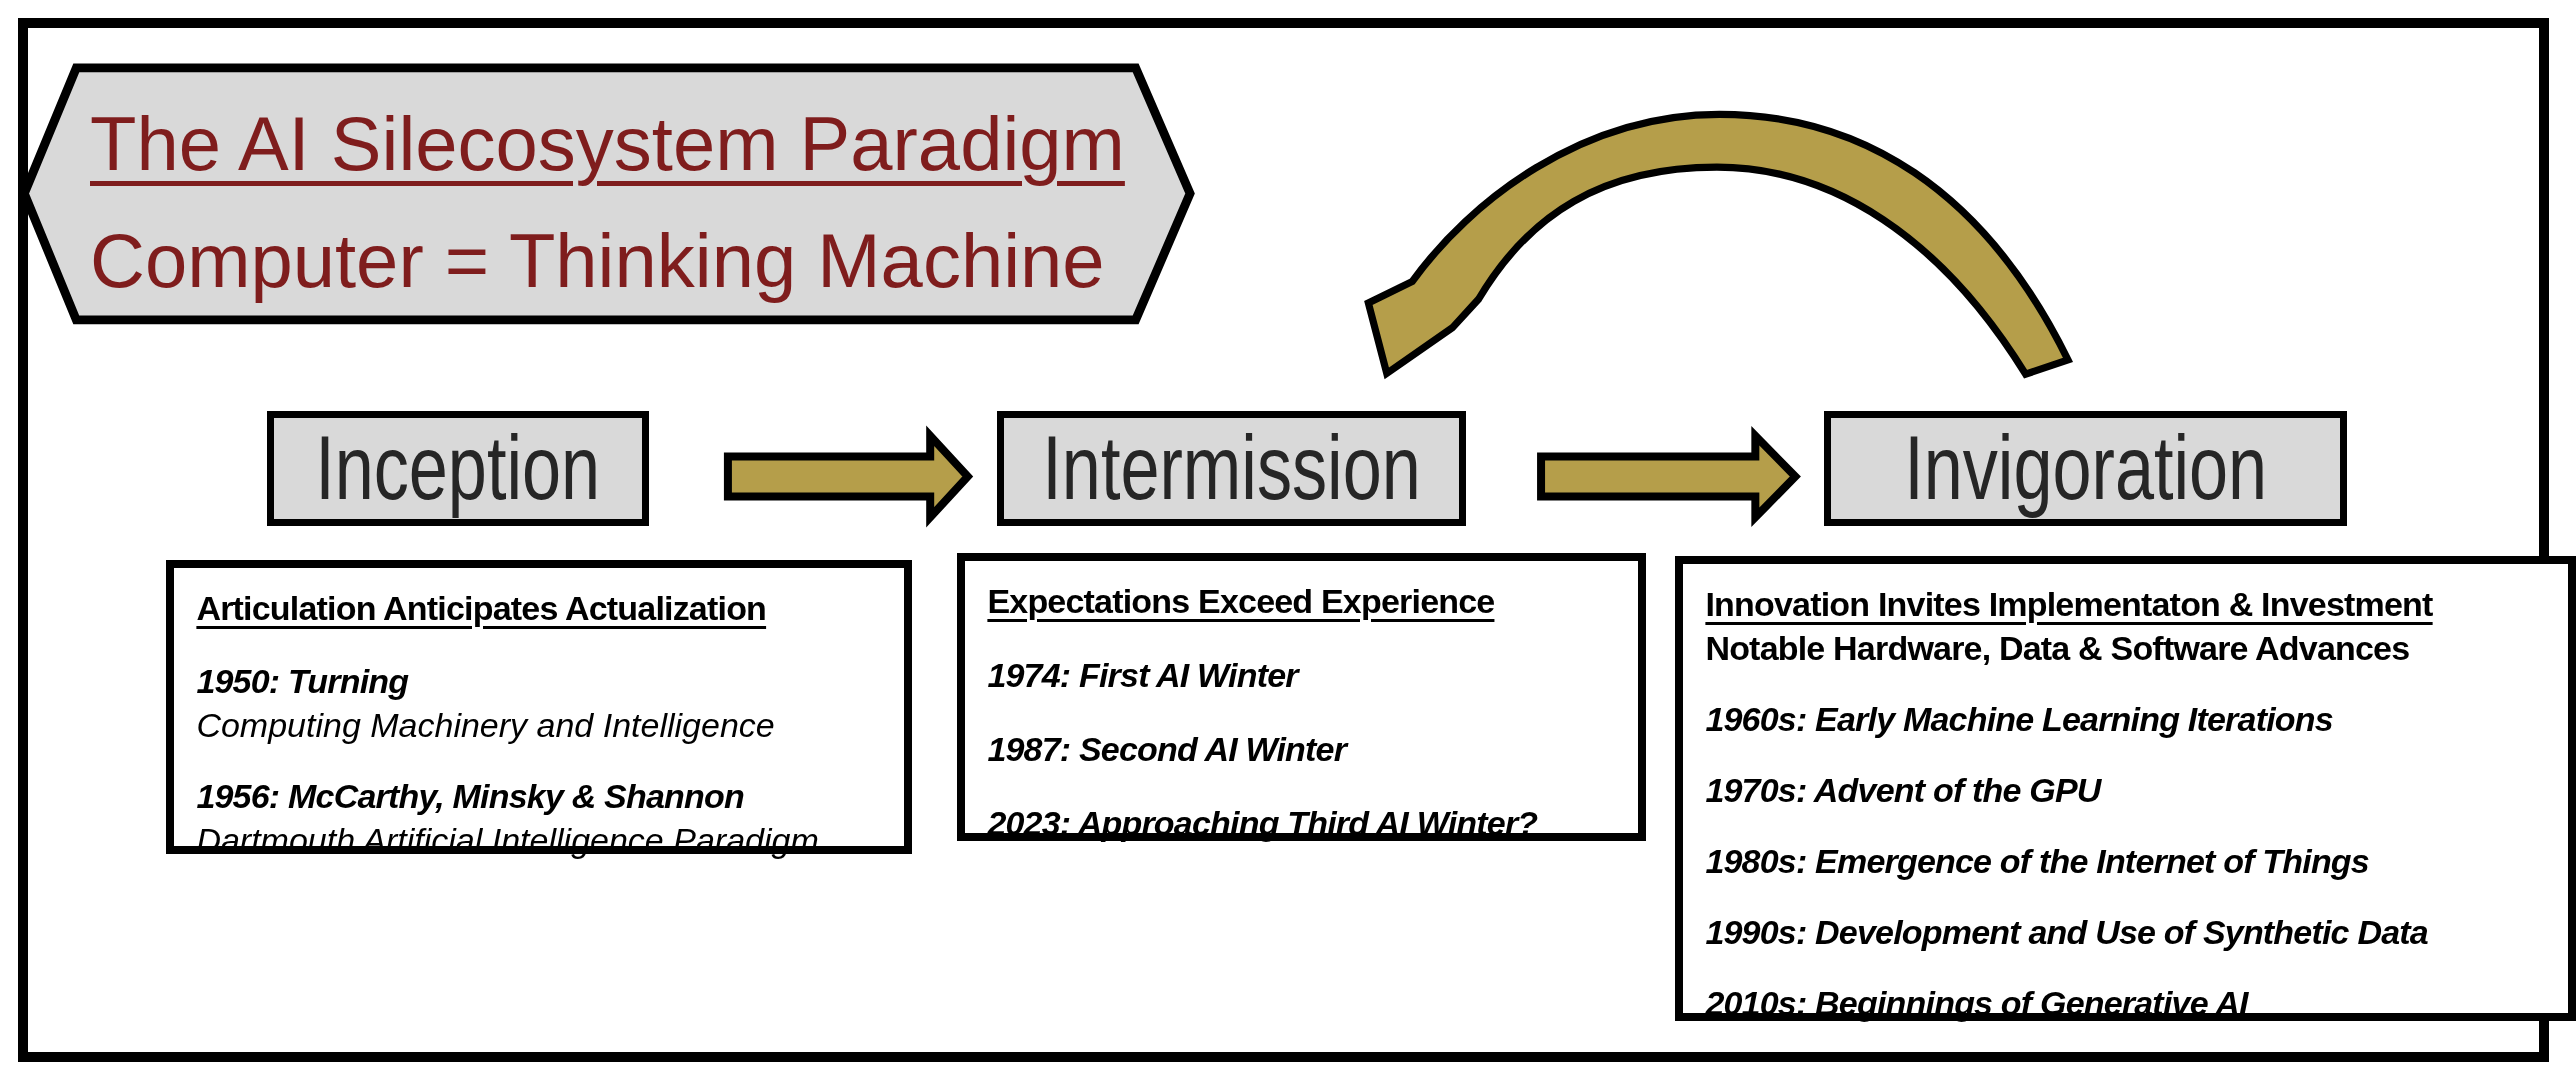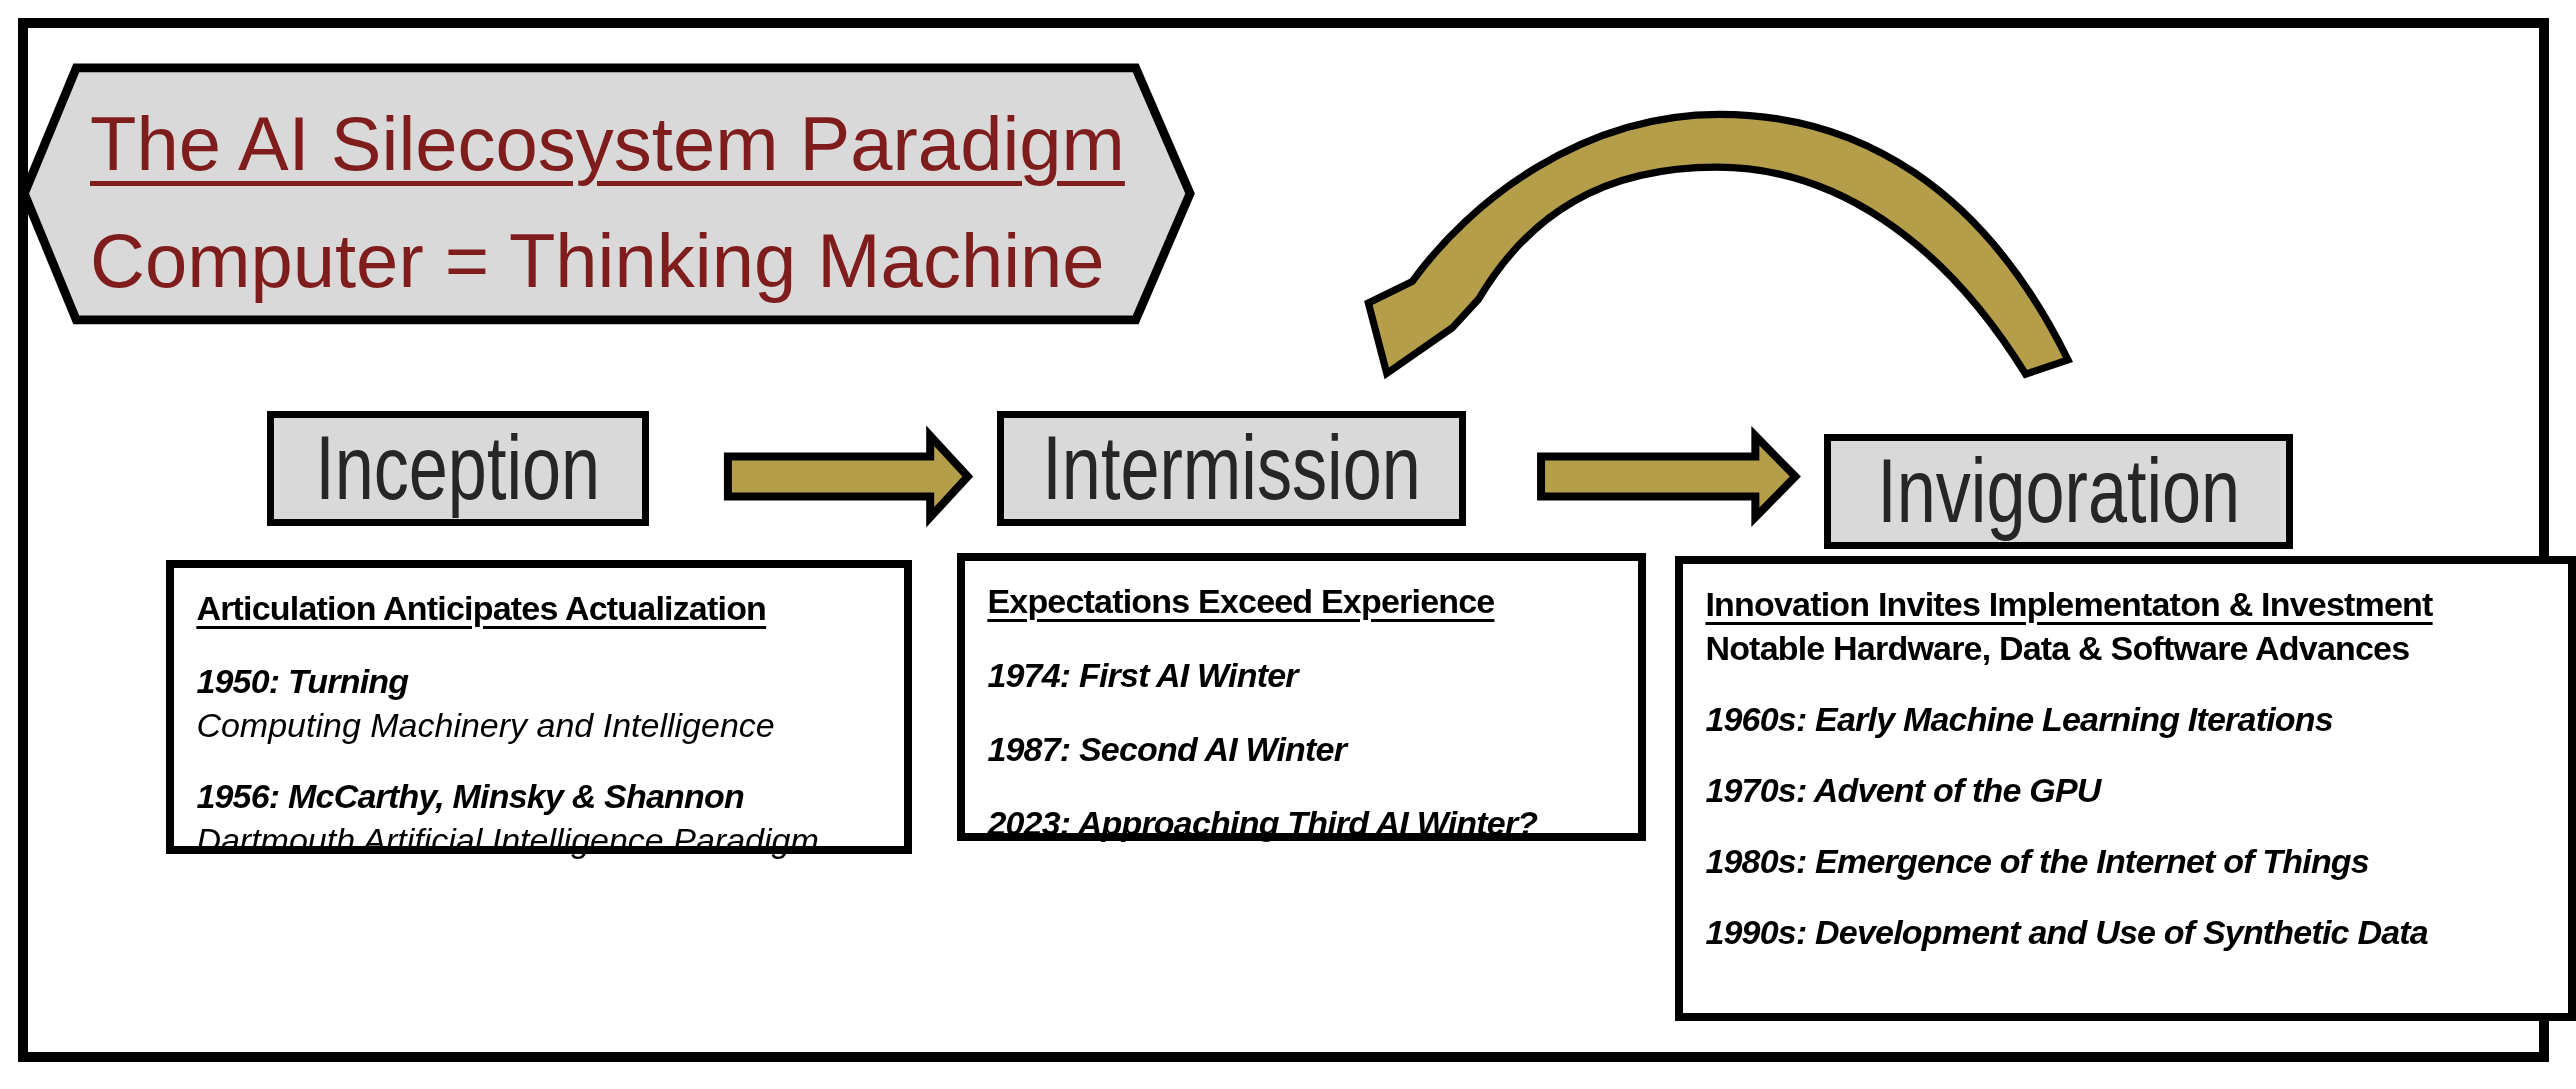--- a/index.html
+++ b/index.html
@@ -84,21 +84,21 @@
     <div class="title-line1">The AI Silecosystem Paradigm</div>
     <div class="title-line2">Computer = Thinking Machine</div>
   </div>
 
   <div class="stage-box" style="left:267px;width:382px;">
     <div class="stage-label">Inception</div>
   </div>
   <div class="stage-box" style="left:997px;width:469px;">
     <div class="stage-label">Intermission</div>
   </div>
-  <div class="stage-box" style="left:1824px;width:469px;margin-top:23px;">
+  <div class="stage-box" style="left:1824px;width:523px;">
     <div class="stage-label">Invigoration</div>
   </div>
 
   <div class="detail-box" style="left:122px;top:560px;width:746px;height:294px;">
     <div class="detail-heading">Articulation Anticipates Actualization</div>
     <div class="detail-line lead gap-lg">1950: Turning</div>
     <div class="detail-line sub">Computing Machinery and Intelligence</div>
     <div class="detail-line lead gap-md">1956: McCarthy, Minsky &amp; Shannon</div>
     <div class="detail-line sub">Dartmouth Artificial Intelligence Paradigm</div>
   </div>
@@ -110,16 +110,17 @@
     <div class="detail-line lead gap-b2">2023: Approaching Third AI Winter?</div>
   </div>
 
   <div class="detail-box" style="left:1631px;top:556px;width:901px;height:465px;">
     <div class="detail-heading">Innovation Invites Implementaton &amp; Investment</div>
     <div class="detail-subheading">Notable Hardware, Data &amp; Software Advances</div>
     <div class="detail-line lead gap-md">1960s: Early Machine Learning Iterations</div>
     <div class="detail-line lead gap-md">1970s: Advent of the GPU</div>
     <div class="detail-line lead gap-md">1980s: Emergence of the Internet of Things</div>
     <div class="detail-line lead gap-md">1990s: Development and Use of Synthetic Data</div>
+    <div class="detail-line lead gap-md">2010s: Beginnings of Generative AI</div>
   </div>
 
 </div>
 
 
 </body></html>

